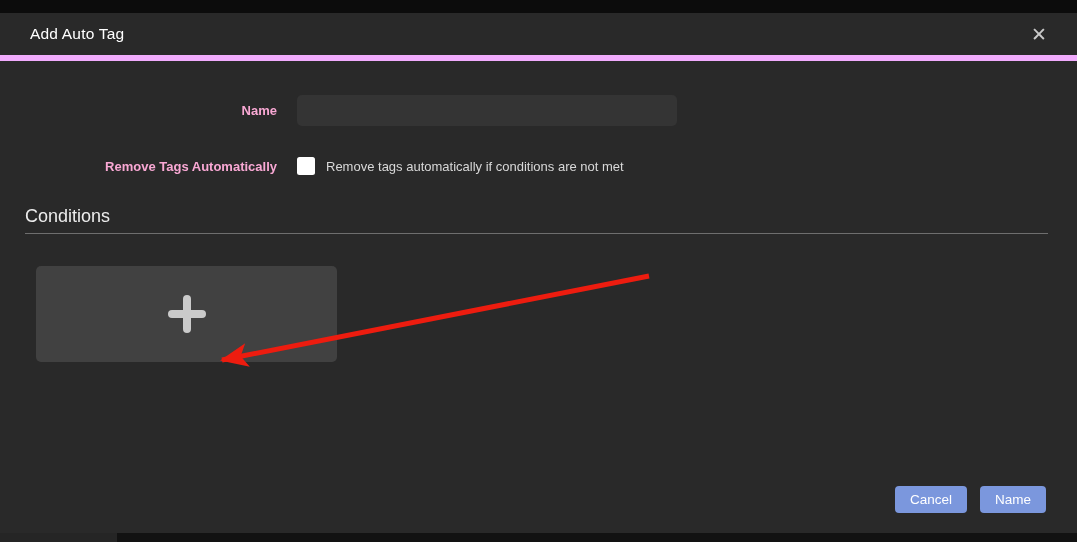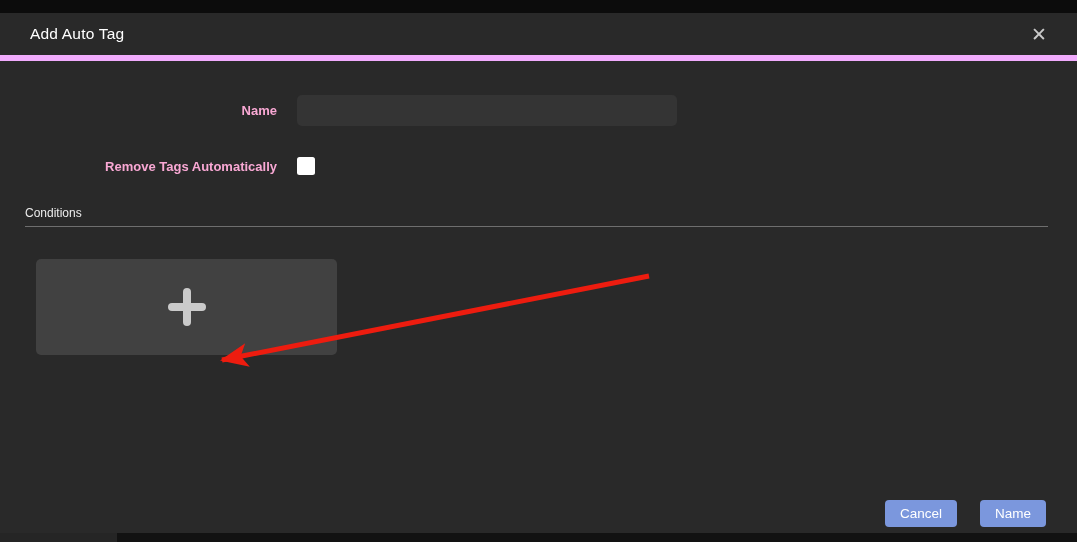--- a/index.html
+++ b/index.html
@@ -51,21 +51,21 @@
   .row-checkbox { height: 20px; }
   .checkbox {
     width: 18px; height: 18px;
     background: #ffffff; border-radius: 2.5px;
     cursor: pointer;
   }
   .checkbox-text { margin-left: 11px; color: #d8d8d8; font-size: 13px; }
 
   .conditions-heading {
     margin: 26px 25px 0 25px;
-    color: #ececec; font-size: 12px; font-weight: 400;
+    color: #ececec; font-size: 18px; font-weight: 400;
   }
   .conditions-divider {
     border: none; border-top: 1px solid #6e6e6e;
     margin: 6px 29px 0 25px;
   }
 
   .add-card {
     margin: 32px 0 0 36px;
     width: 301px; height: 96px;
     background: #414141; border-radius: 5px;
@@ -73,22 +73,22 @@
     cursor: pointer;
   }
   .plus-icon { position: relative; width: 38px; height: 38px; }
   .plus-icon::before, .plus-icon::after {
     content: ""; position: absolute; background: #cacaca; border-radius: 4px;
   }
   .plus-icon::before { left: 0; top: 15px; width: 38px; height: 8px; }
   .plus-icon::after  { left: 15px; top: 0; width: 8px; height: 38px; }
 
   .modal-footer {
-    position: absolute; right: 31px; bottom: 6px;
-    display: flex; gap: 23px;
+    position: absolute; right: 31px; bottom: 20px;
+    display: flex; gap: 13px;
   }
   .btn {
     border: none; border-radius: 4px;
     background: #7b97dd; color: #ffffff;
     font-size: 13.5px; font-family: "Liberation Sans", sans-serif;
     padding: 6px 15px; cursor: pointer;
   }
 
   .annotation-overlay {
     position: absolute; top: 0; left: 0;
@@ -116,20 +116,21 @@
         <div class="row-label">Name</div>
         <div class="row-control">
           <input type="text" class="text-input" value="" style="">
         </div>
       </div>
 
       <div class="form-row row-checkbox">
         <div class="row-label">Remove Tags Automatically</div>
         <div class="row-control">
           <div class="checkbox" role="checkbox" aria-checked="false"></div>
+          <span class="checkbox-text">Remove tags automatically if conditions are not met</span>
         </div>
       </div>
 
 
     </div>
 
     <h2 class="conditions-heading">Conditions</h2>
     <hr class="conditions-divider">
 
     <div class="add-card">

